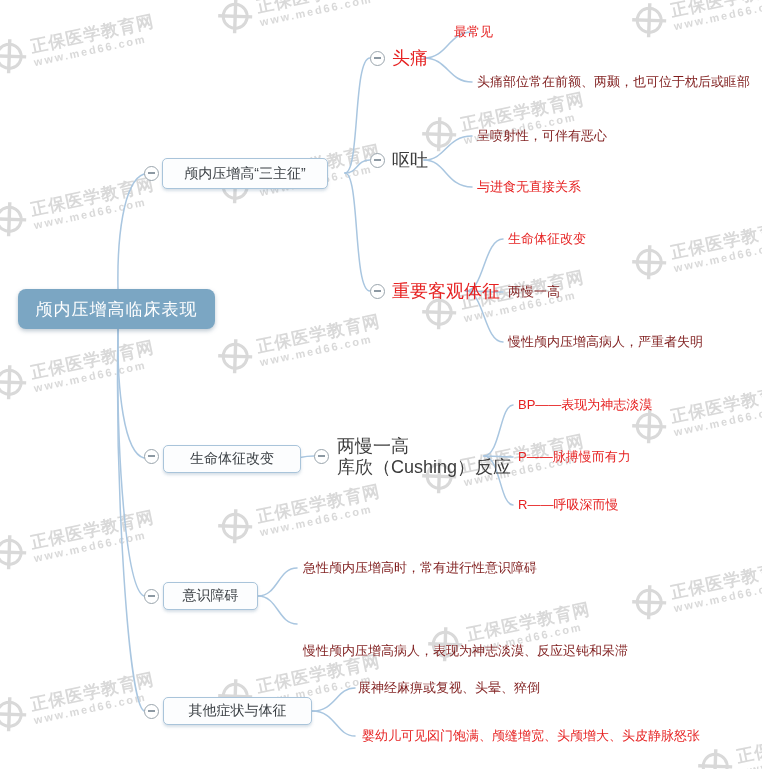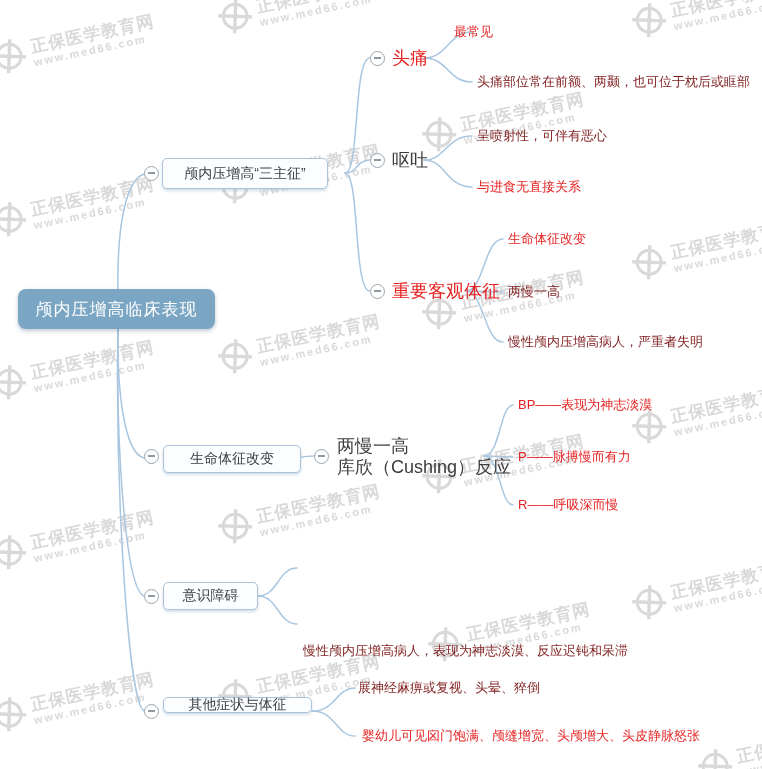--- a/index.html
+++ b/index.html
@@ -367,21 +367,21 @@
     <path d="M258,596 C278,596 278,624 297,624"></path>
     <path d="M312,711 C336,711 336,688 355,688"></path>
     <path d="M312,711 C336,711 336,736 355,736"></path>
   </svg>
 
   <div class="root">颅内压增高临床表现</div>
 
   <div class="bnode" style="left:162px;top:158px;width:166px;height:31px">颅内压增高“三主征”</div>
   <div class="bnode" style="left:163px;top:445px;width:138px;height:28px">生命体征改变</div>
   <div class="bnode" style="left:163px;top:582px;width:95px;height:28px">意识障碍</div>
-  <div class="bnode" style="left:163px;top:697px;width:149px;height:16px">其他症状与体征</div>
+  <div class="bnode" style="left:163px;top:697px;width:149px;height:28px">其他症状与体征</div>
 
   <div class="collapse" style="left:144px;top:165.5px">
       <span class="bar"></span>
     </div>
   <div class="collapse" style="left:144px;top:448.5px">
       <span class="bar"></span>
     </div>
   <div class="collapse" style="left:144px;top:588.5px">
       <span class="bar"></span>
     </div>
@@ -410,17 +410,18 @@
   <div class="leaf red" style="left:454px;top:23px">最常见</div>
   <div class="leaf" style="left:477px;top:73px">头痛部位常在前额、两颞，也可位于枕后或眶部</div>
   <div class="leaf" style="left:477px;top:127px">呈喷射性，可伴有恶心</div>
   <div class="leaf red" style="left:477px;top:178px">与进食无直接关系</div>
   <div class="leaf red" style="left:508px;top:230px">生命体征改变</div>
   <div class="leaf" style="left:508px;top:283px">两慢一高</div>
   <div class="leaf" style="left:508px;top:333px">慢性颅内压增高病人，严重者失明</div>
   <div class="leaf red" style="left:518px;top:396px">BP——表现为神志淡漠</div>
   <div class="leaf red" style="left:518px;top:448px">P——脉搏慢而有力</div>
   <div class="leaf red" style="left:518px;top:496px">R——呼吸深而慢</div>
+  <div class="leaf" style="left:303px;top:559px">急性颅内压增高时，常有进行性意识障碍</div>
   <div class="leaf" style="left:303px;top:642px">慢性颅内压增高病人，表现为神志淡漠、反应迟钝和呆滞</div>
   <div class="leaf red" style="left:362px;top:727px">婴幼儿可见囟门饱满、颅缝增宽、头颅增大、头皮静脉怒张</div>
   <div class="leaf" style="left:358px;top:679px">展神经麻痹或复视、头晕、猝倒</div>
 
 </div>
 
 </body></html>

